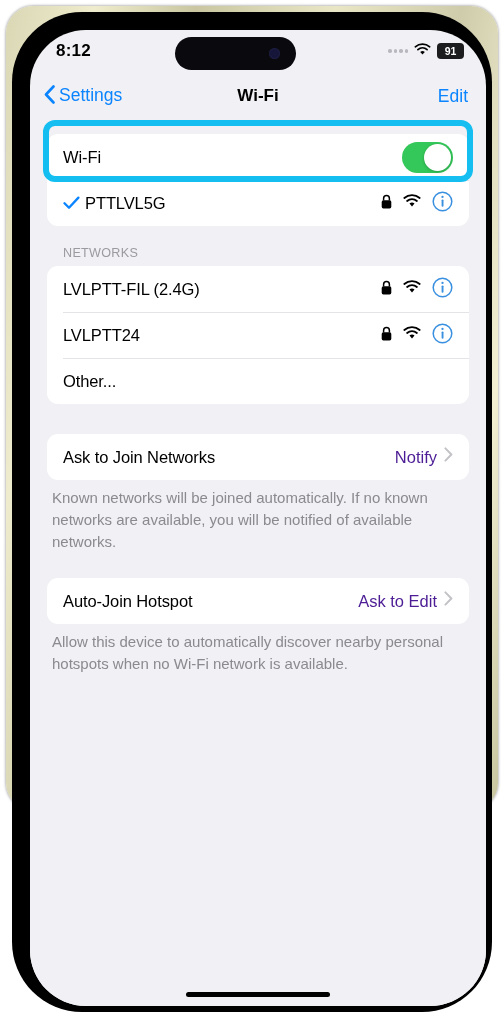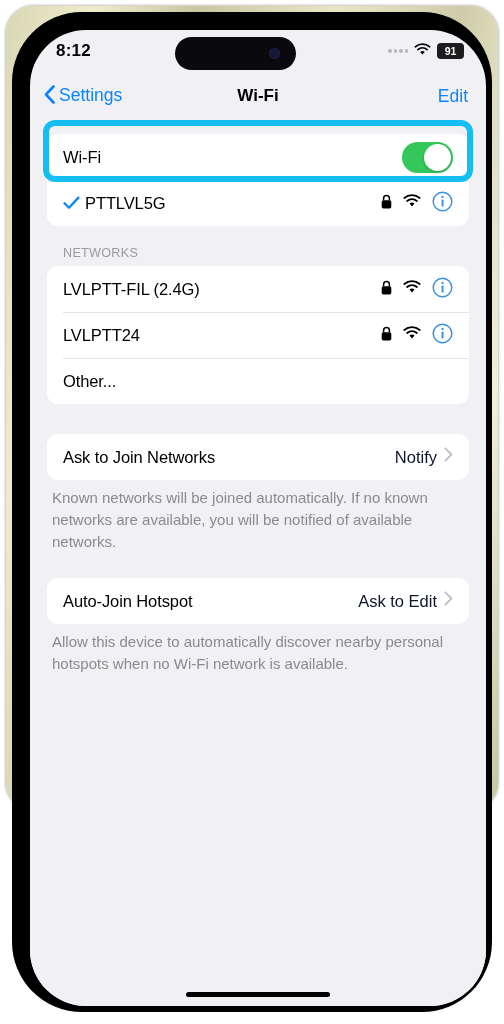--- a/index.html
+++ b/index.html
@@ -101,21 +101,21 @@
     display:flex; align-items:center;
     height:46px;
     padding:0 16px;
     cursor:pointer;
   }
   .row + .row::before{
     content:""; position:absolute; left:16px; right:0; top:0;
     height:1px; background:#e4e3e7;
   }
   .row-label{ font-size:16.5px; color:#000; flex:1; letter-spacing:-.1px; }
-  .row-value{ font-size:16.5px; color:#0f172a; margin-right:7px; }
+  .row-value{ font-size:16.5px; color:#4c1d95; margin-right:7px; }
   .chevron-right{ color:#c3c3c7; font-size:17px; font-weight:bold; }
 
   .footnote{
     margin:7px 22px 0 22px;
     font-size:15px; line-height:1.45;
     color:#8a8a8f;
   }
   .group-header{
     margin:20px 0 6px 33px;
     font-size:12.6px; letter-spacing:.3px;

